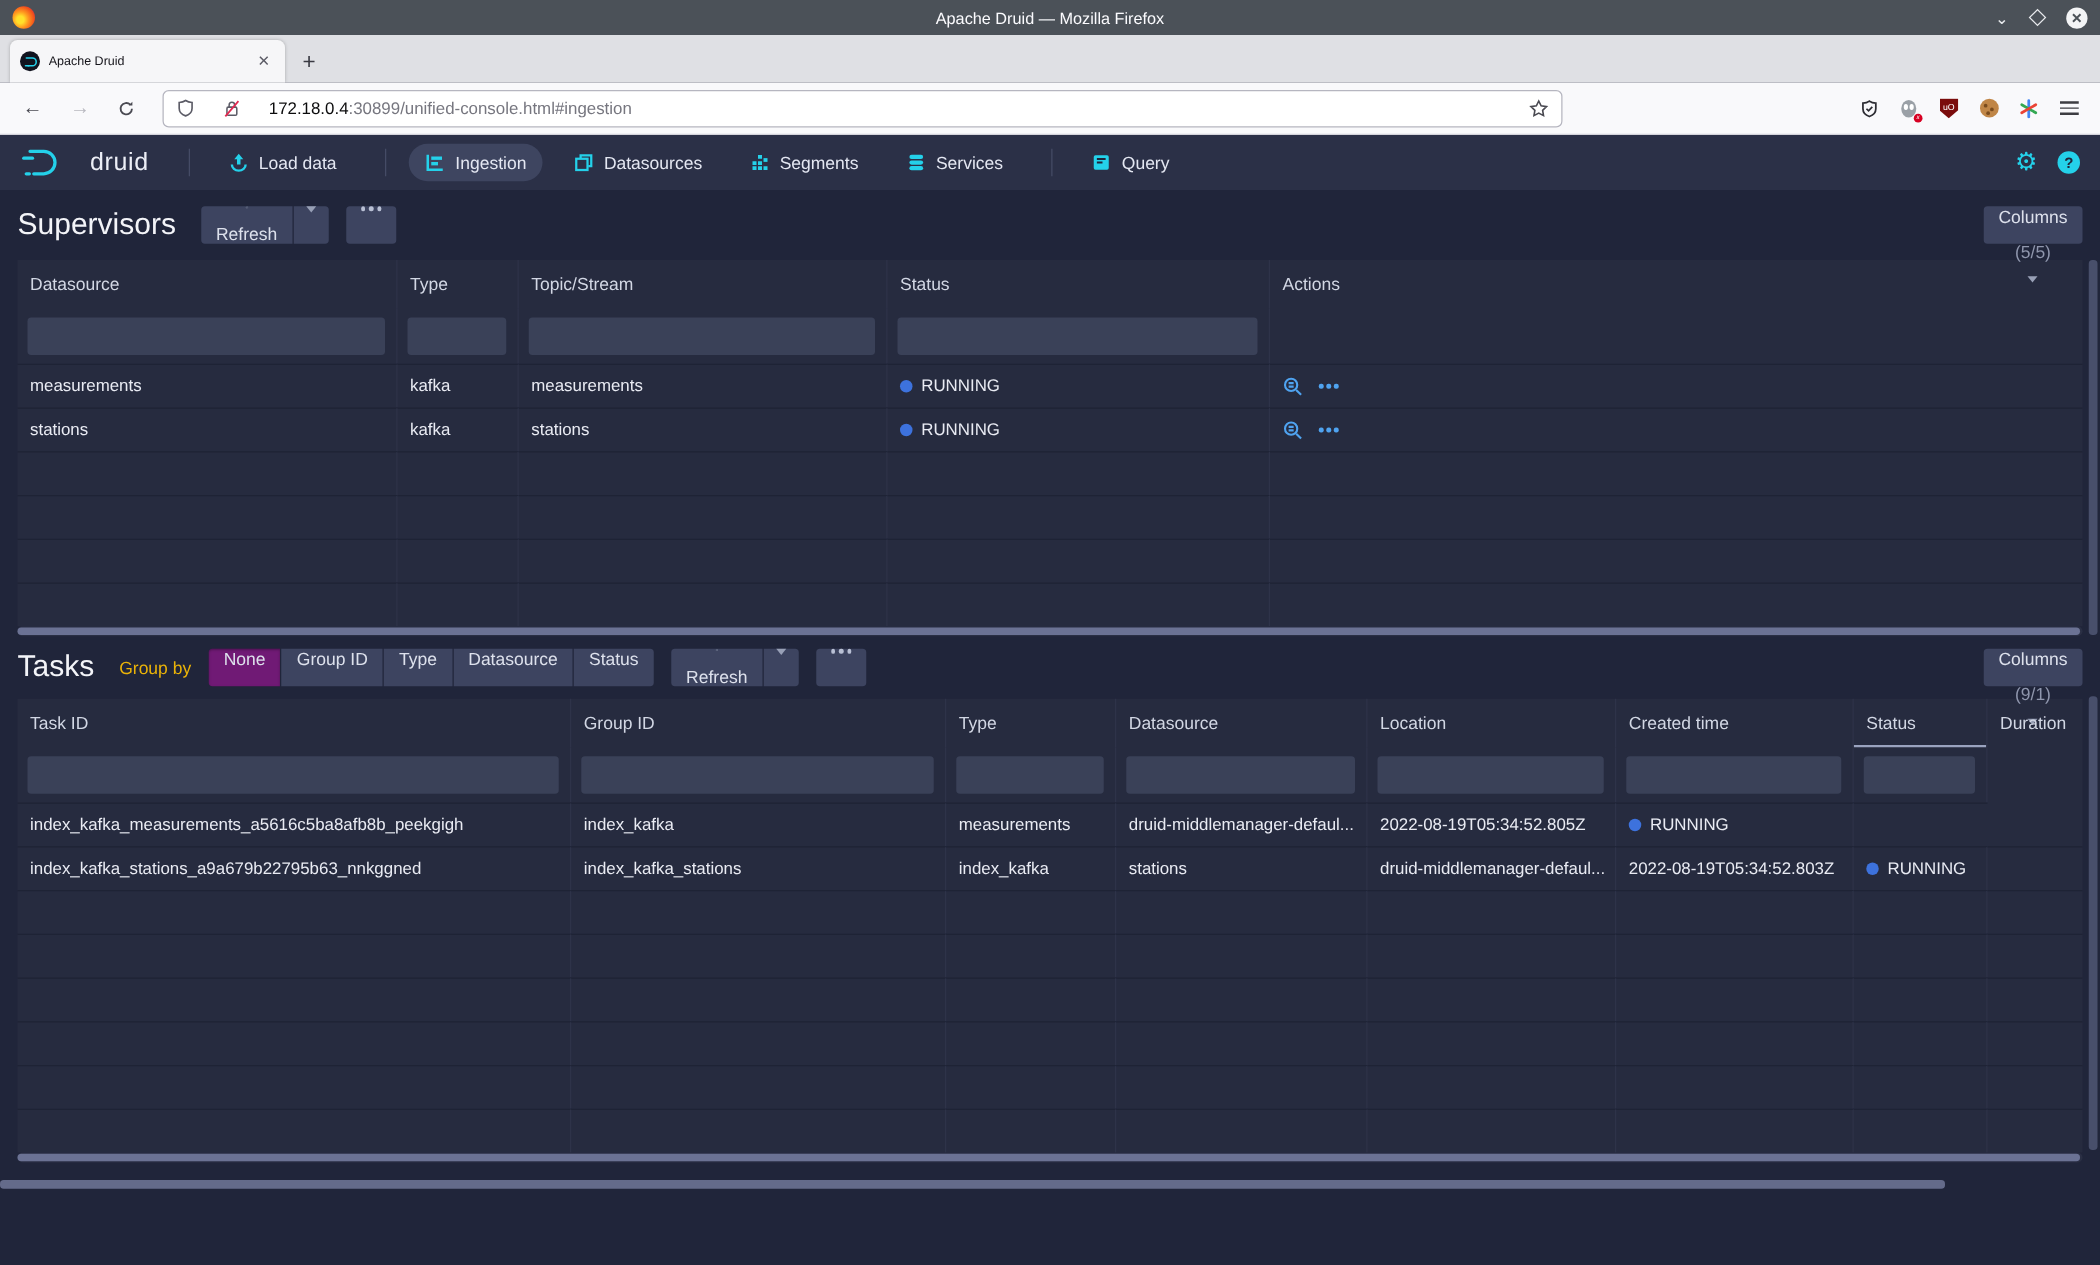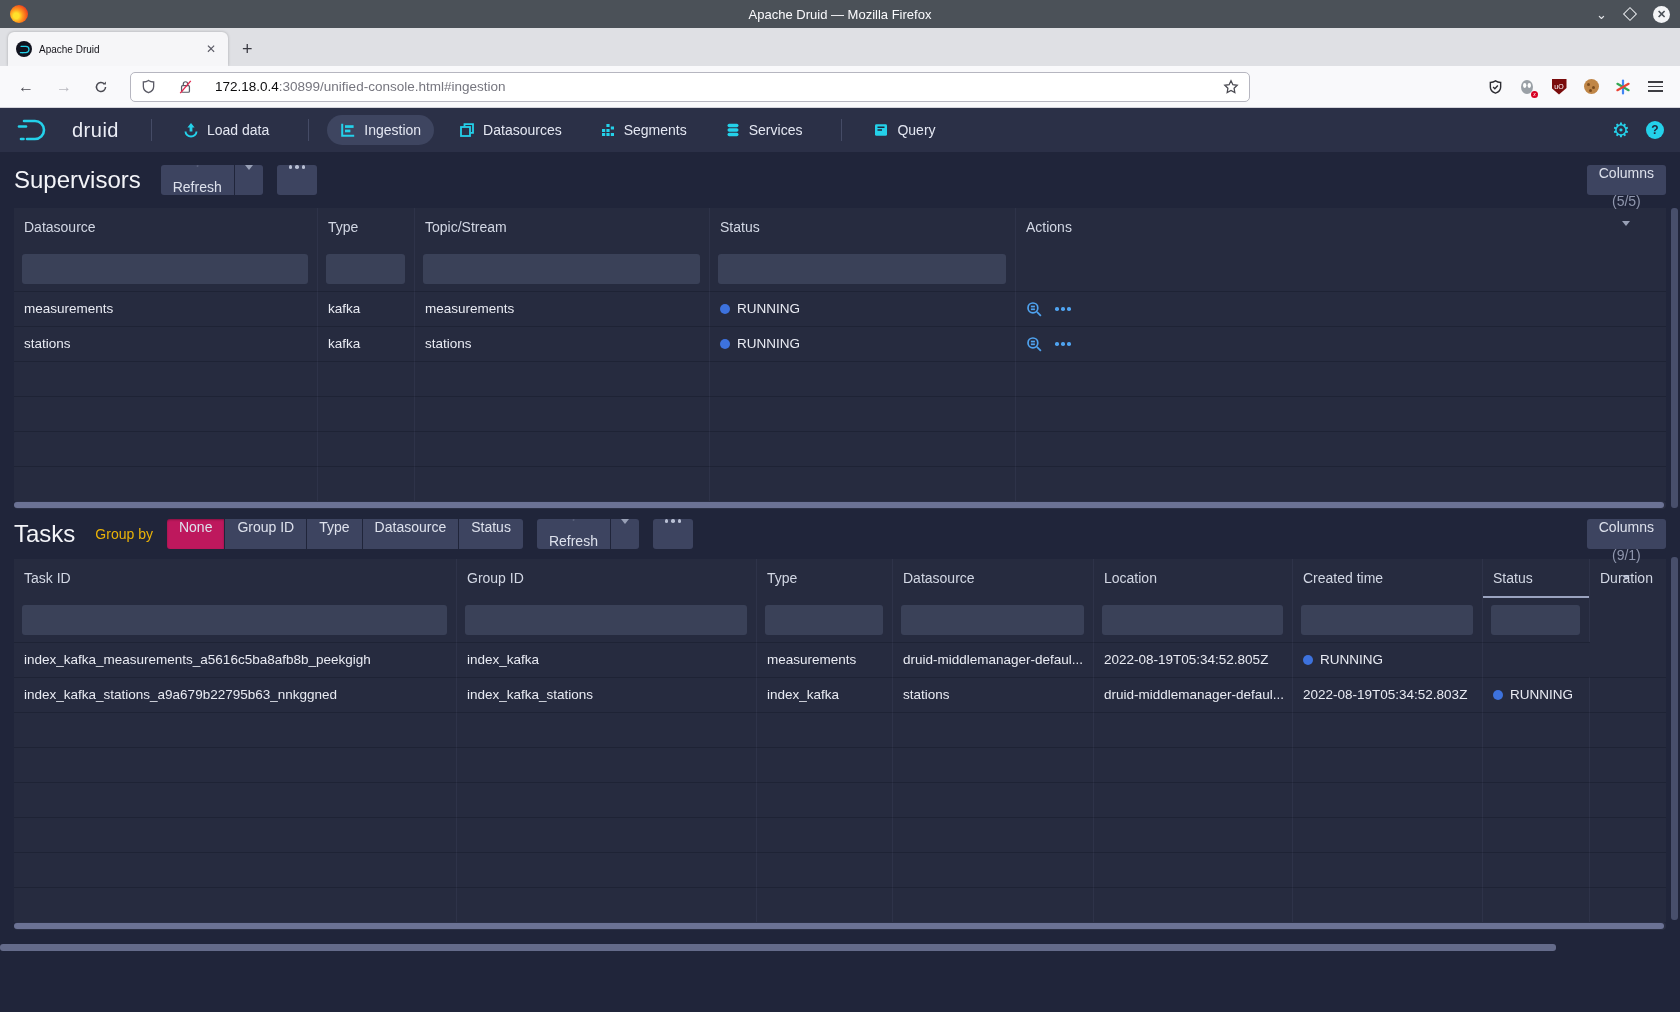--- a/index.html
+++ b/index.html
@@ -61,21 +61,21 @@
   .caret { width:0; height:0; border-left:4.5px solid transparent; border-right:4.5px solid transparent; border-top:5.5px solid #98a0b6; }
   .dots { display:flex; gap:3px; }
   .dots i { width:3.5px; height:3.5px; border-radius:50%; background:#b9c0d4; }
   .spacer { flex:1; }
   .muted { color:#8f96ad; }
   .groupby-label { color:#eab308; font-size:14px; }
   .seg { display:flex; gap:1px; }
   .seg .btn { border-radius:0; }
   .seg .btn:first-child { border-radius:3px 0 0 3px; }
   .seg .btn:last-child { border-radius:0 3px 3px 0; }
-  .seg .btn.active { background:#be185d; box-shadow:inset 0 1px 2px rgba(0,0,0,.3); }
+  .seg .btn.active { background:#701a75; box-shadow:inset 0 1px 2px rgba(0,0,0,.3); }
 
   .table { margin:0 14px; background:#262b3f; }
   .sgrid { display:grid; grid-template-columns:304px 97px 295px 306px 1fr; }
   .tgrid { display:grid; grid-template-columns:443px 300px 136px 201px 199px 190px 107px 1fr; }
   .th { color:#d2d7e4; font-size:14px; padding:0 10px; height:39px; line-height:39px; border-right:1px solid #2e3349; white-space:nowrap; overflow:hidden; position:relative; }
   .th:last-child { border-right:none; }
   .th.sorted::after { content:""; position:absolute; left:0; right:0; bottom:0; height:2px; background:#9aa3bf; }
   .frow > div { border-right:1px solid #2e3349; height:44px; }
   .frow > div:last-child { border-right:none; }
   .frow input { width:calc(100% - 17px); height:30px; margin:7px 9px 7px 8px; background:#3a4158; border:none; border-radius:3px; color:#e9ebf3; font-size:13px; padding:0 8px; font-family:inherit; outline:none; }

